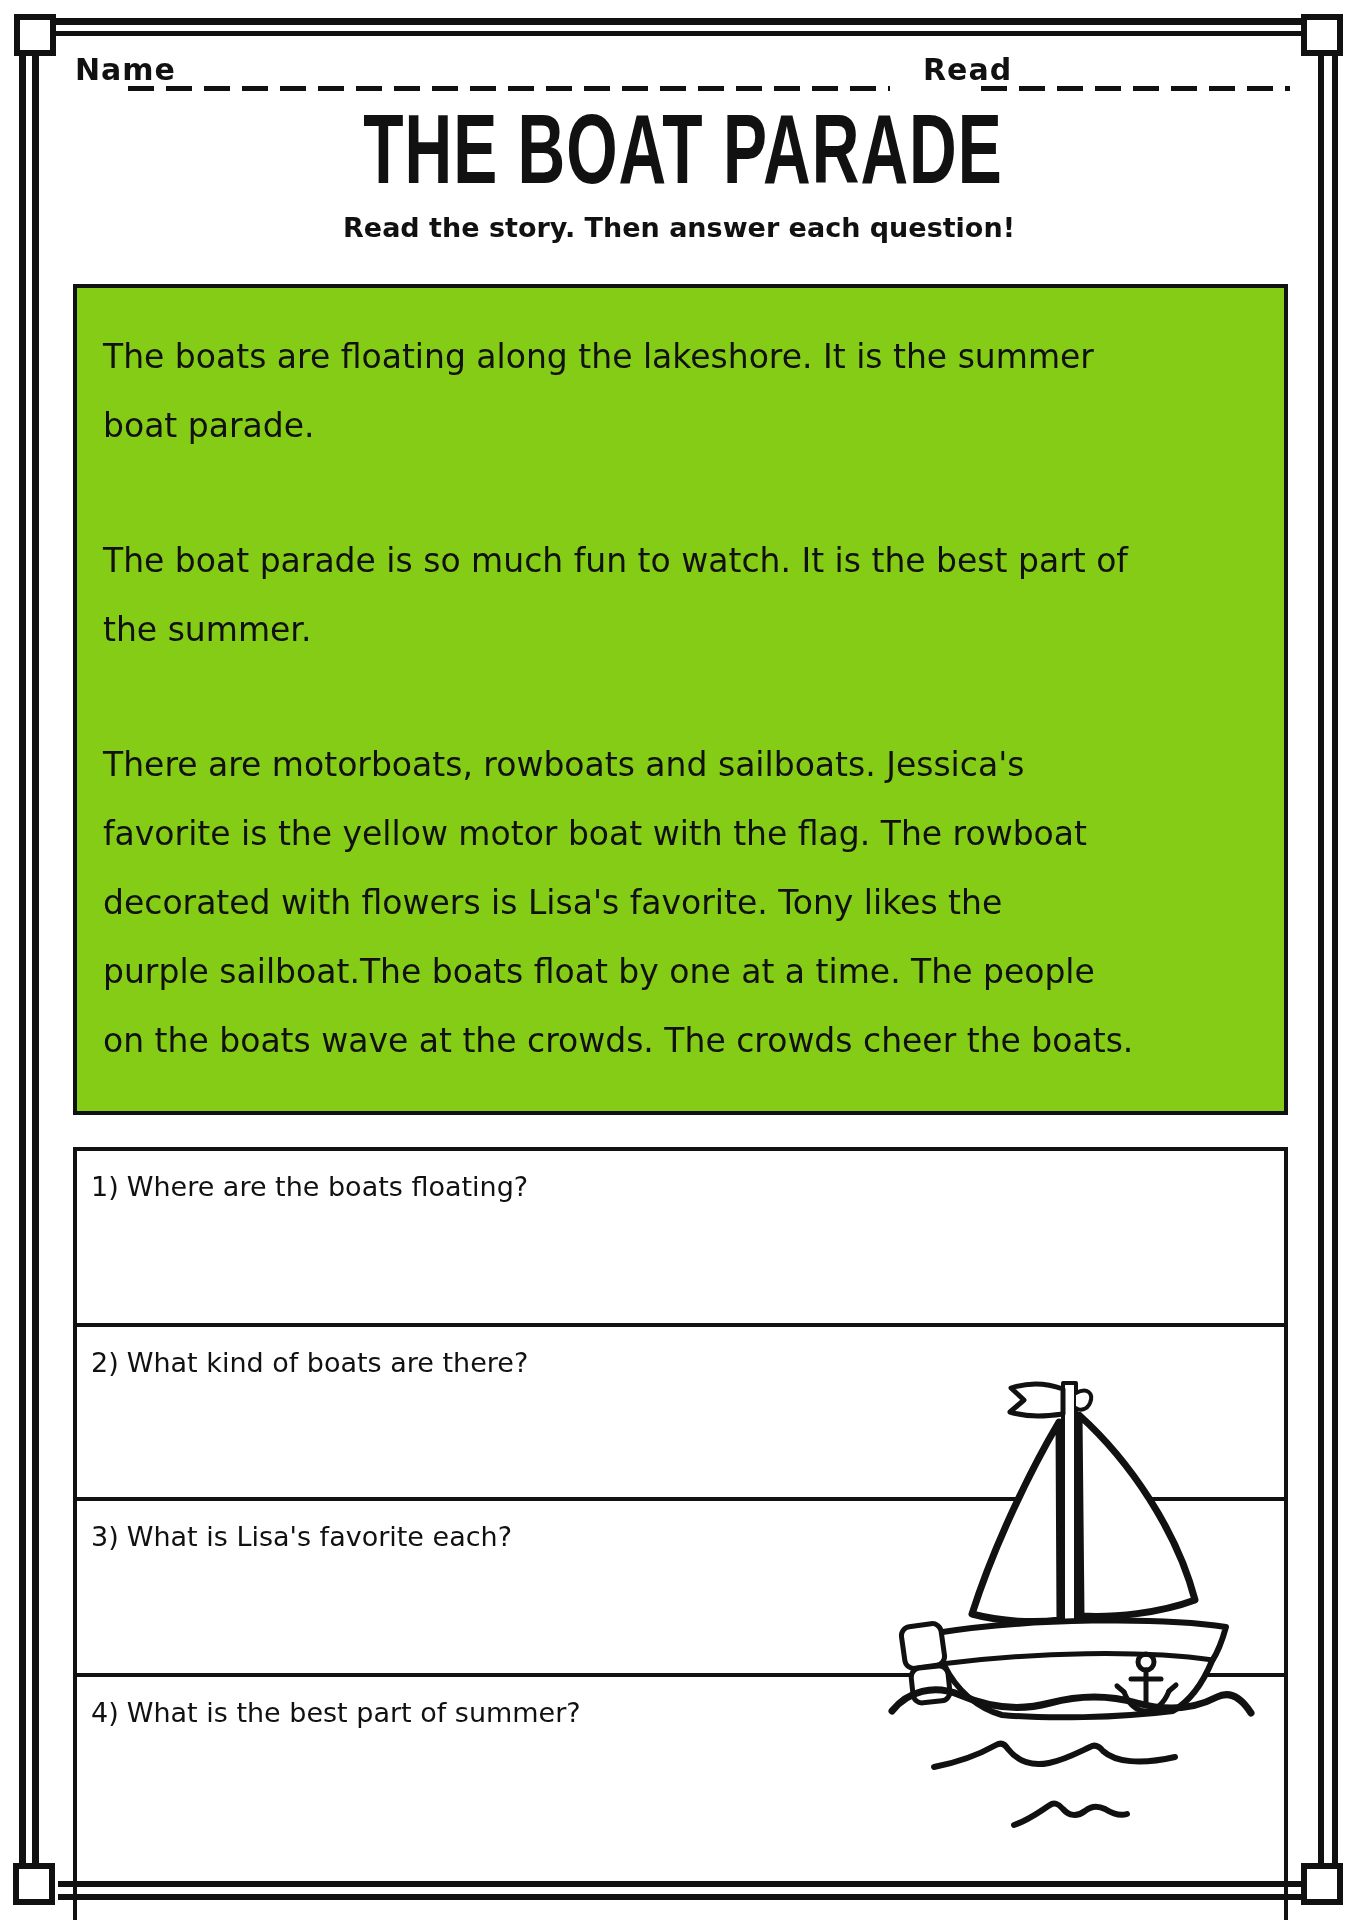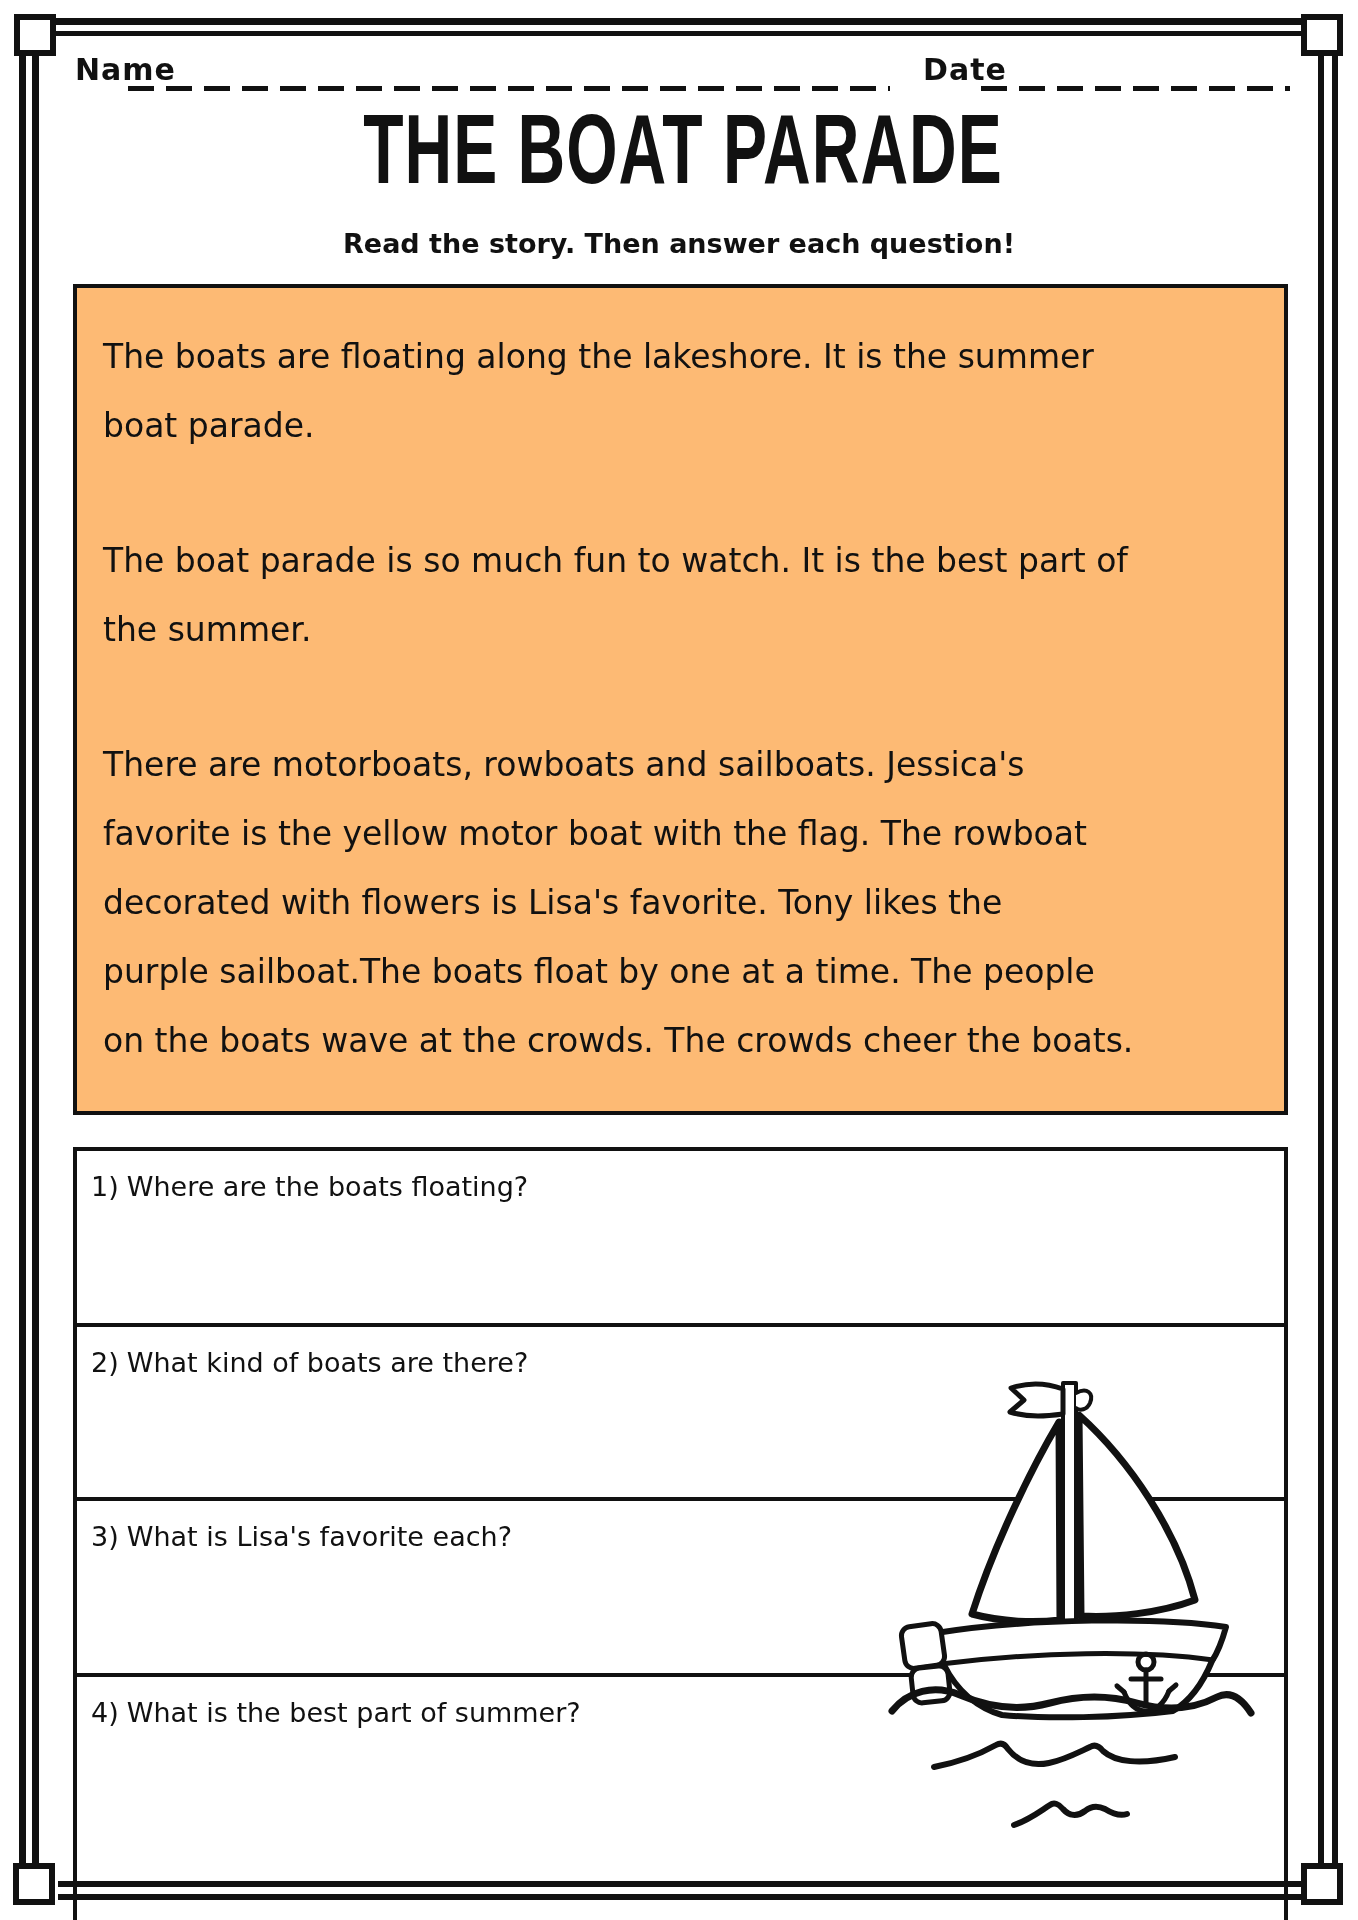--- a/index.html
+++ b/index.html
@@ -8,25 +8,25 @@
     font-family:"DejaVu Sans",sans-serif;color:#111;overflow:hidden;border-radius:20px;
   }
   
   .corner{position:absolute;width:42px;height:42px;border:6px solid #111;background:#fff;box-sizing:border-box;z-index:5;}
   .hline,.vline{position:absolute;background:#111;z-index:4;}
   
   .hdr-label{position:absolute;font-size:30px;font-weight:bold;letter-spacing:1px;}
   .dashline{position:absolute;height:5px;background:repeating-linear-gradient(90deg,#111 0 26px,transparent 26px 38px);}
   .title-wrap{position:absolute;left:0;right:0;top:112px;text-align:center;padding-left:8px;}
   .title-inner{display:inline-block;font-family:"Liberation Sans",sans-serif;font-weight:bold;font-size:66px;letter-spacing:1px;transform:scaleY(1.5);transform-origin:center 55%;}
-  .subtitle{position:absolute;left:0;right:0;top:228px;text-align:center;font-size:27px;font-weight:bold;}
+  .subtitle{position:absolute;left:0;right:0;top:212px;text-align:center;font-size:27px;font-weight:bold;}
   
   .story-box{
     position:absolute;left:73px;top:284px;width:1215px;height:831px;
-    border:4px solid #111;box-sizing:border-box;background:#fdba74;
+    border:4px solid #111;box-sizing:border-box;background:#84cc16;
   }
   .story-box p{
     margin:0 0 66px 0;padding:0 30px 0 26px;
     font-size:33px;line-height:69px;white-space:pre-line;
   }
   .story-box p:first-child{margin-top:34px;}
   
   .q-box{
     position:absolute;left:73px;top:1147px;width:1215px;height:856px;
     border:4px solid #111;box-sizing:border-box;background:#fff;
@@ -52,21 +52,21 @@
   <div class="hline" style="left:56px;top:31px;width:1246px;height:5px;"></div>
   <div class="hline" style="left:58px;top:1881px;width:1244px;height:6px;"></div>
   <div class="hline" style="left:58px;top:1894px;width:1244px;height:6px;"></div>
   <div class="vline" style="left:19px;top:56px;width:7px;height:1807px;"></div>
   <div class="vline" style="left:32px;top:56px;width:7px;height:1807px;"></div>
   <div class="vline" style="left:1318px;top:56px;width:6px;height:1807px;"></div>
   <div class="vline" style="left:1332px;top:56px;width:6px;height:1807px;"></div>
 
   <span class="hdr-label" style="left:75px;top:52px;">Name</span>
   <span class="dashline" style="left:128px;top:86px;width:762px;"></span>
-  <span class="hdr-label" style="left:923px;top:52px;">Date</span>
+  <span class="hdr-label" style="left:923px;top:52px;">Read</span>
   <span class="dashline" style="left:981px;top:86px;width:309px;"></span>
 
   <div class="title-wrap">
     <span class="title-inner">THE BOAT PARADE</span>
   </div>
   <div class="subtitle">Read the story. Then answer each question!</div>
 
   <div class="story-box">
     <p>The boats are floating along the lakeshore. It is the summer
 boat parade.</p>

